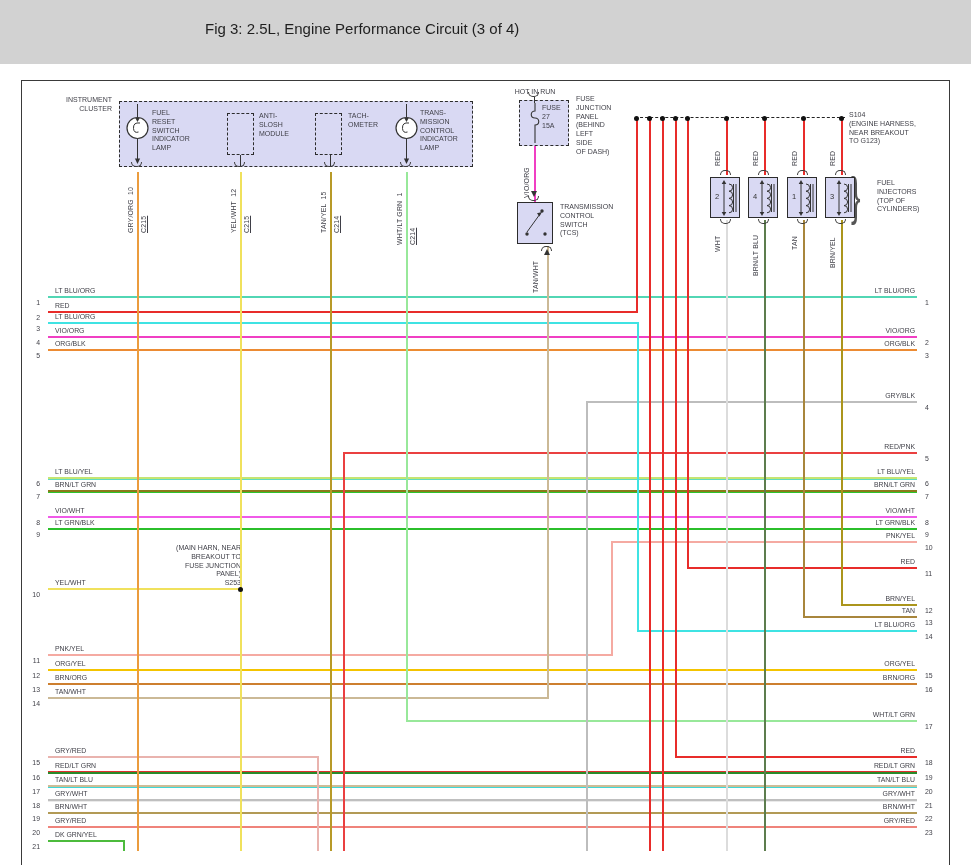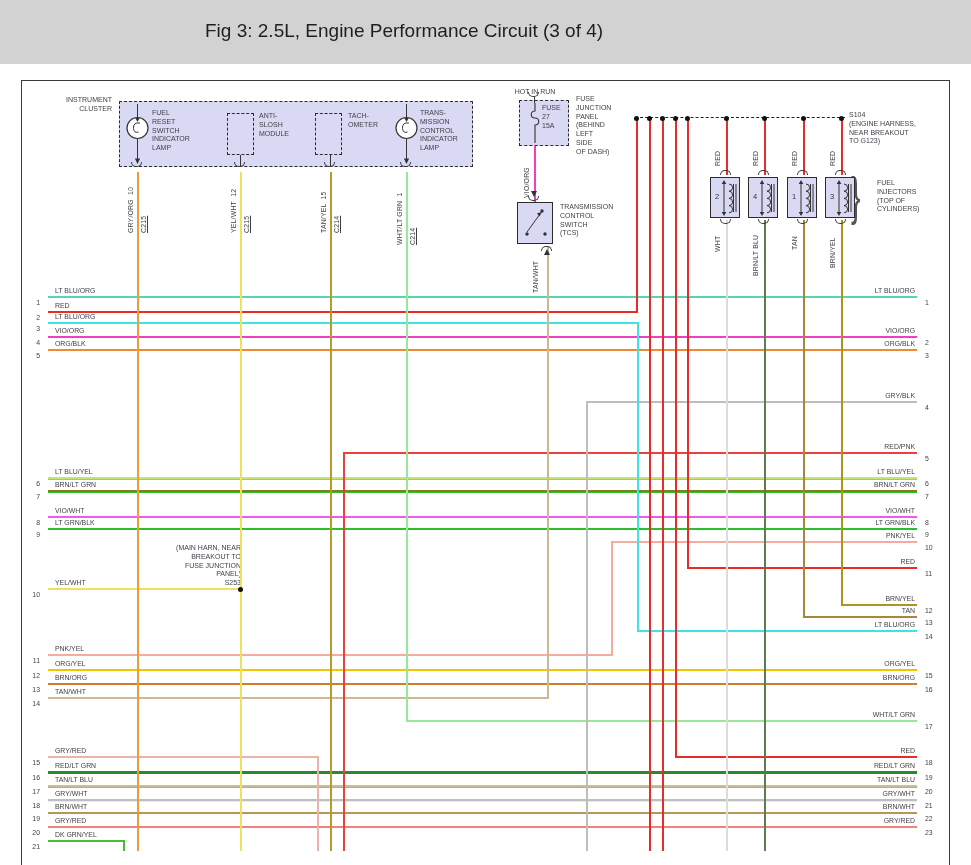--- a/index.html
+++ b/index.html
@@ -1,19 +1,19 @@
 <!DOCTYPE html>
 <html><head>
 <meta charset="utf-8">
 <style>
   html,body{margin:0;padding:0;background:#fff;}
   #stage{position:relative;width:971px;height:865px;background:#fff;overflow:hidden;
          font-family:"Liberation Sans",sans-serif;color:#3f3f47;}
   #titlebar{position:absolute;left:0;top:0;width:971px;height:64px;background:#d2d2d2;}
-  #titlebar span{position:absolute;left:205px;top:20px;font-size:19px;color:#1f1f1f;}
+  #titlebar span{position:absolute;left:205px;top:20px;font-size:15px;color:#1f1f1f;}
   .border{position:absolute;background:#3a3a3a;}
   .wire{position:absolute;}
   .dot{position:absolute;width:5px;height:5px;border-radius:50%;background:#111;}
   .txt{position:absolute;font-size:7px;line-height:8.8px;white-space:pre-line;}
   .r{text-align:right;} .c{text-align:center;}
   .rowlab{position:absolute;font-size:6.9px;line-height:9px;white-space:nowrap;}
   .rownum{position:absolute;font-size:6.9px;}
   .vlab{position:absolute;writing-mode:vertical-rl;transform:rotate(180deg);
         height:90px;width:11px;font-size:6.9px;white-space:pre;letter-spacing:.2px;}
   .vlab.u{text-decoration:underline;}

